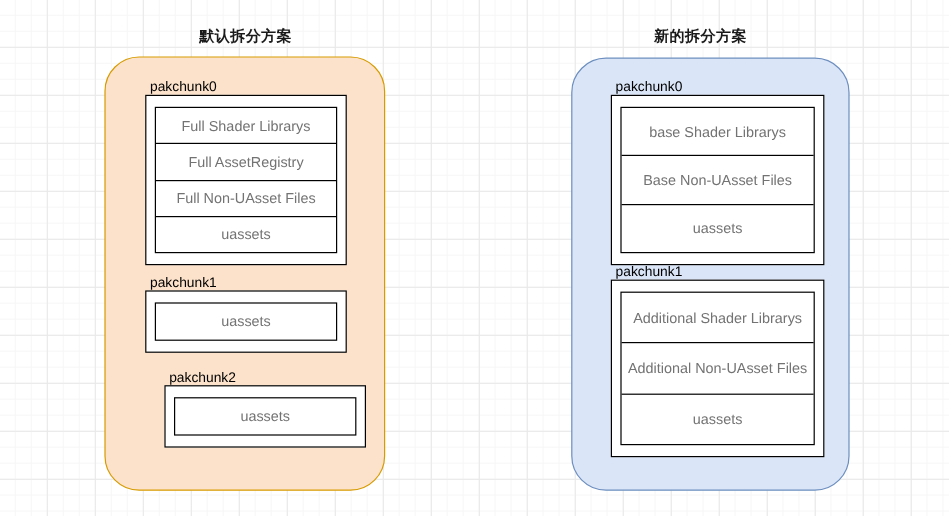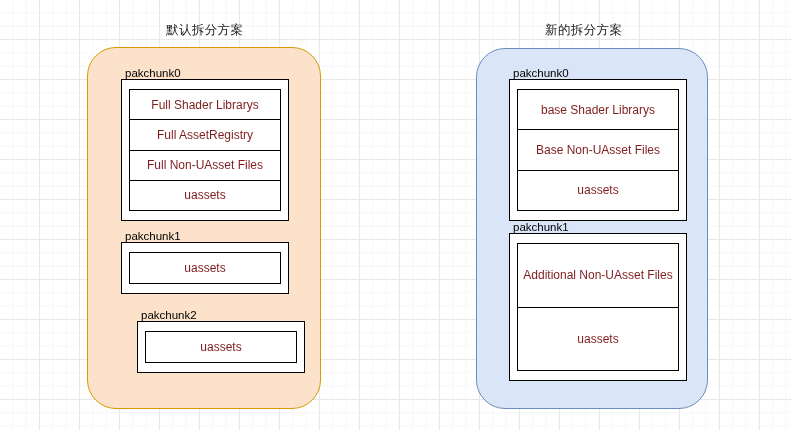--- a/index.html
+++ b/index.html
@@ -28,20 +28,21 @@
     background-position: -1px -1px, -1px -1px, -1px -1px, -1px -1px;
   }
 
   .scheme-title {
     position: absolute;
     font-size: 12.5px;
     color: #1a1a1a;
     white-space: nowrap;
     line-height: 16px;
     letter-spacing: 0.4px;
+    font-weight: bold;
   }
 
   .scheme-box {
     position: absolute;
     box-sizing: border-box;
     border-width: 1px;
     border-style: solid;
     border-radius: 29px;
   }
   .scheme-box.orange {
@@ -90,21 +91,21 @@
   }
   .chunk-row {
     flex: 1 1 auto;
     box-sizing: border-box;
     border-bottom: 1.4px solid #000000;
     display: flex;
     align-items: center;
     justify-content: center;
     text-align: right;
     font-size: 12px;
-    color: #7f1d1d;
+    color: #737373;
     line-height: 14px;
     padding: 0 3px;
   }
   .chunk-row:last-child {
     border-bottom: none;
   }
 </style>
 </head>
 <body>
 
@@ -154,20 +155,21 @@
         <div class="chunk-row">base Shader Librarys</div>
         <div class="chunk-row">Base Non-UAsset Files</div>
         <div class="chunk-row">uassets</div>
       </div>
     </div>
 
     <div class="chunk" style="left:32px; top:184px; width:178px; height:148px;">
       <div class="chunk-label">pakchunk1</div>
       <div class="chunk-frame"></div>
       <div class="chunk-rows">
+        <div class="chunk-row">Additional Shader Librarys</div>
         <div class="chunk-row">Additional Non-UAsset Files</div>
         <div class="chunk-row">uassets</div>
       </div>
     </div>
 
   </div>
 
 </div>
 
 </body></html>

